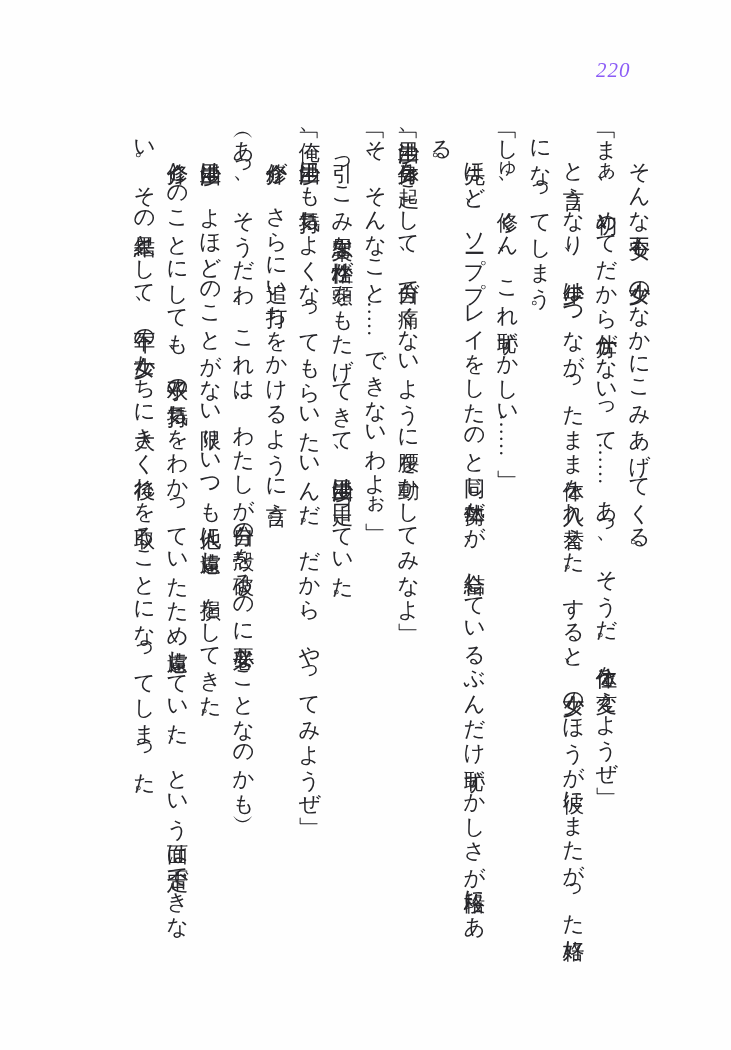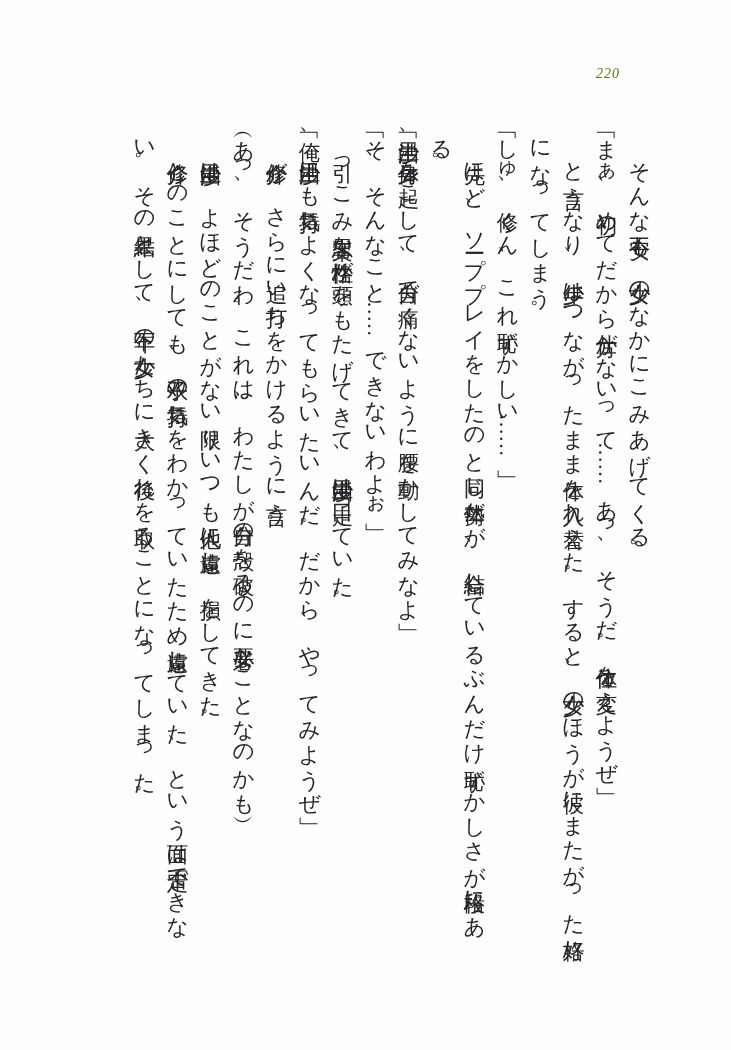--- a/index.html
+++ b/index.html
@@ -14,25 +14,25 @@
     overflow: hidden;
     font-family: "Liberation Serif", "DejaVu Serif", serif;
   }
   .page {
     position: absolute;
     inset: 0;
     background: #fefefe;
   }
   .page-number {
     position: absolute;
-    top: 66px;
+    top: 58px;
     left: 596px;
-    font-size: 14px;
+    font-size: 21px;
     font-style: italic;
-    color: #4d7c0f;
+    color: #8b5cf6;
     letter-spacing: 1px;
   }
   .text-block {
     position: absolute;
     top: 125px;
     right: 76px;
     height: 817px;            
     width: 562px;             
     writing-mode: vertical-rl;
     text-orientation: mixed;

